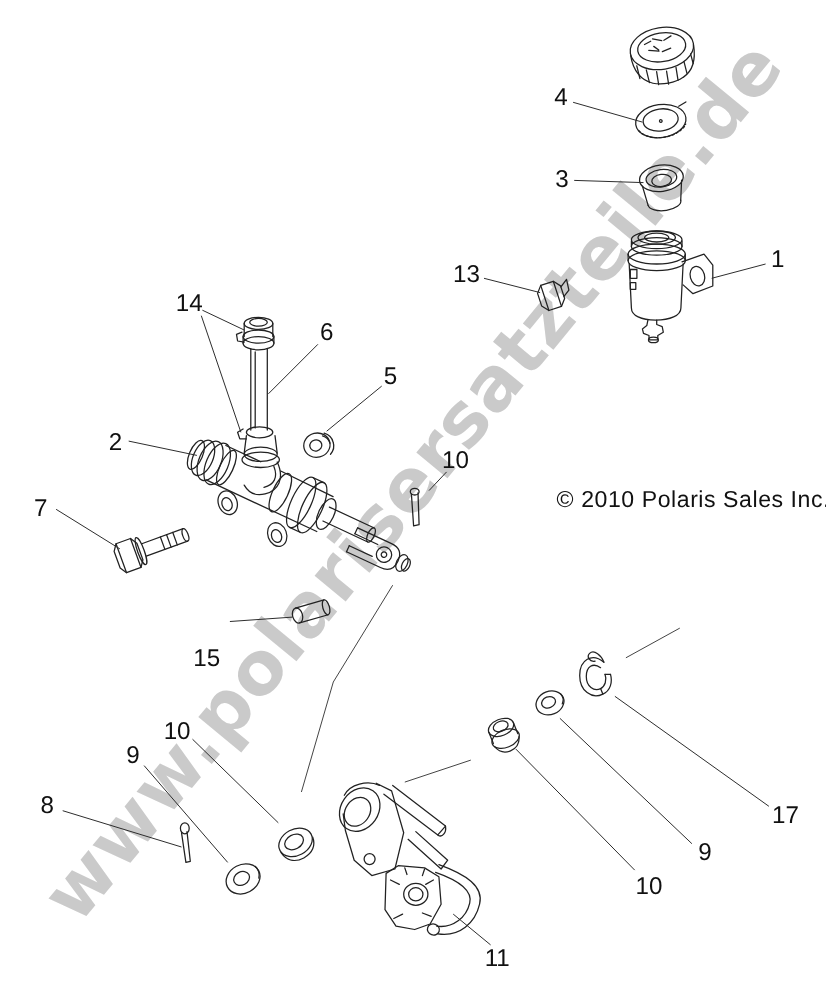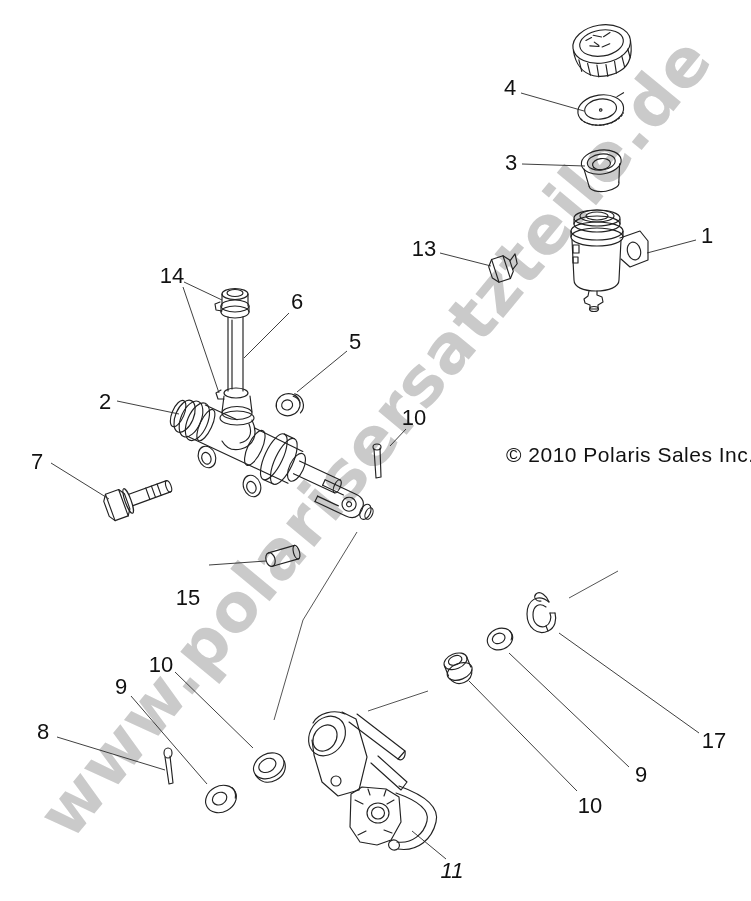--- a/index.html
+++ b/index.html
@@ -285,21 +285,21 @@
       <div class="callout" style="left: 707px; top: 236px;">1</div>
       <div class="callout" style="left: 105px; top: 402px;">2</div>
       <div class="callout" style="left: 511px; top: 163px;">3</div>
       <div class="callout" style="left: 510px; top: 88px;">4</div>
       <div class="callout" style="left: 355px; top: 342px;">5</div>
       <div class="callout" style="left: 297px; top: 302px;">6</div>
       <div class="callout" style="left: 37px; top: 462px;">7</div>
       <div class="callout" style="left: 43px; top: 732px;">8</div>
       <div class="callout" style="left: 121px; top: 687px;">9</div>
       <div class="callout" style="left: 161px; top: 665px;">10</div>
-      <div class="callout" style="left: 452px; top: 871px; font-style: italic;">11</div>
+      <div class="callout" style="left: 452px; top: 871px;">11</div>
       <div class="callout" style="left: 714px; top: 741px;">17</div>
       <div class="callout" style="left: 641px; top: 775px;">9</div>
       <div class="callout" style="left: 590px; top: 806px;">10</div>
       <div class="callout" style="left: 424px; top: 249px;">13</div>
       <div class="callout" style="left: 172px; top: 276px; text-align: right;">14</div>
       <div class="callout" style="left: 188px; top: 598px;">15</div>
       <div class="callout" style="left: 414px; top: 418px;">10</div>
     </div>
 </div>
 

